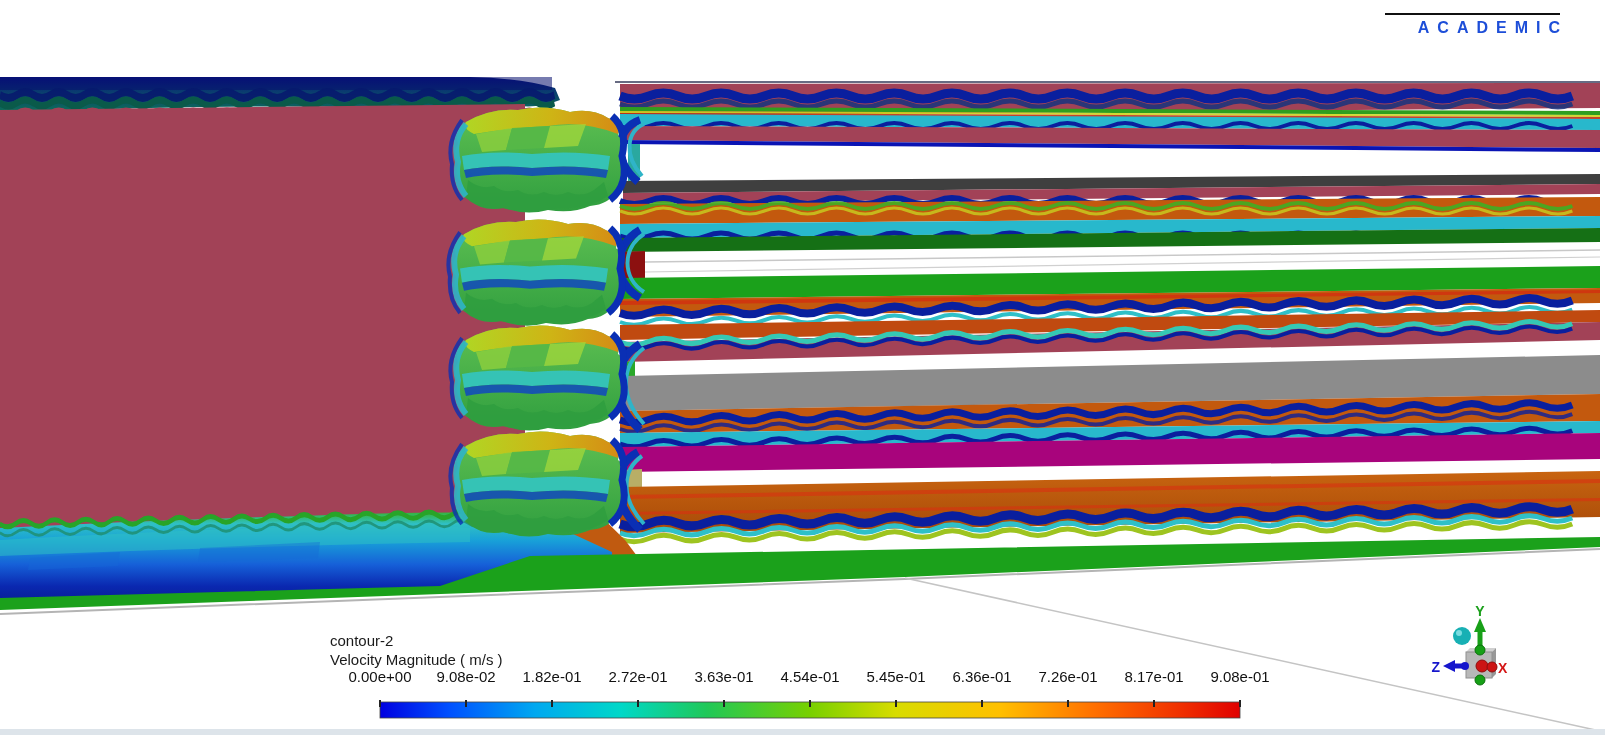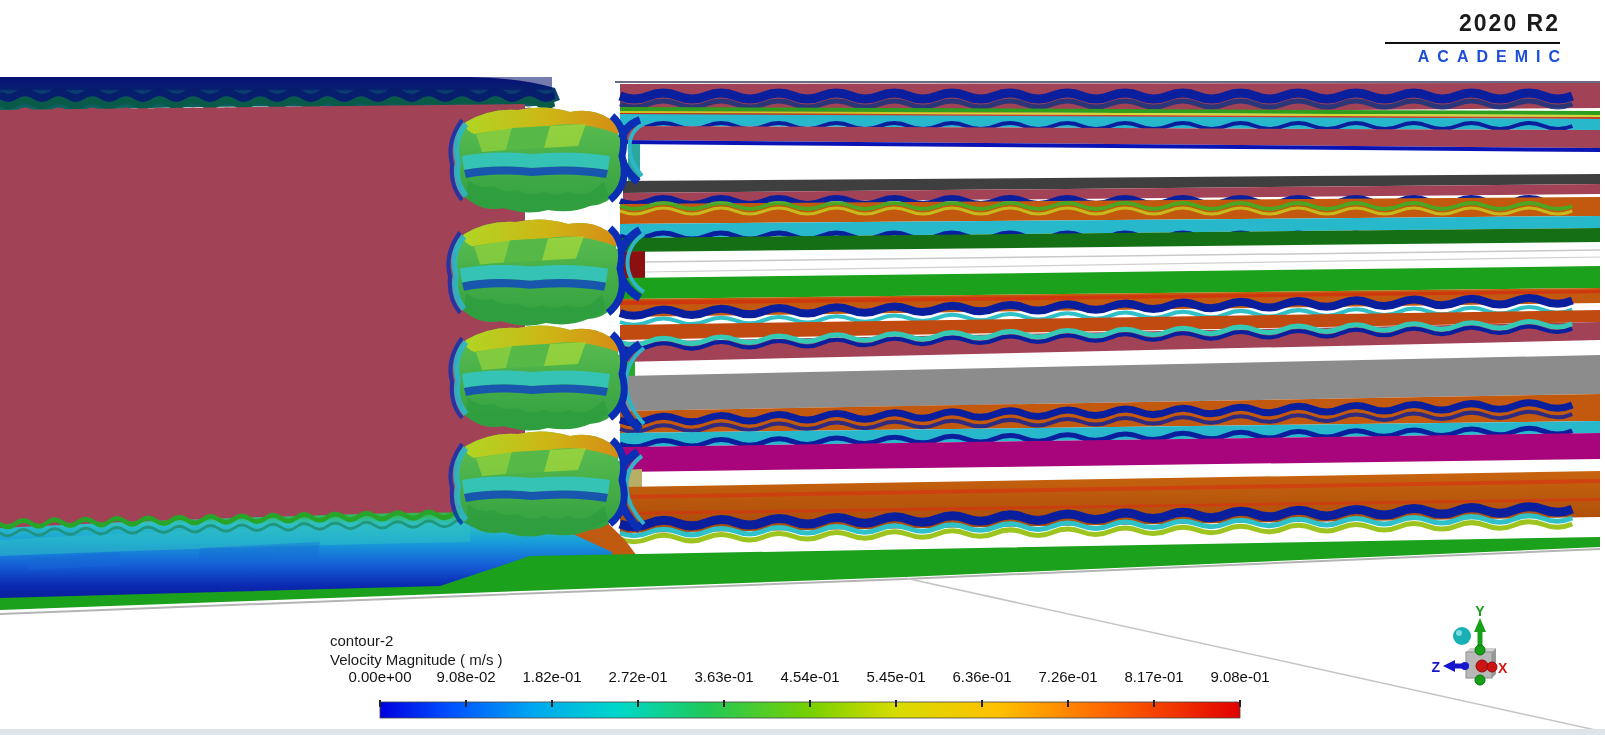--- a/index.html
+++ b/index.html
@@ -238,18 +238,17 @@
   <circle cx="1465" cy="666" r="4" fill="#1616cc"></circle>
   <circle cx="1482" cy="666" r="6" fill="#cc1414" stroke="#8e0e0e"></circle>
   <circle cx="1492" cy="667" r="5" fill="#cc1414" stroke="#8e0e0e"></circle>
   <text x="1480" y="616" font-size="14" font-weight="bold" fill="#1ca01c" text-anchor="middle">Y</text>
   <text x="1440" y="672" font-size="14" font-weight="bold" fill="#1616cc" text-anchor="end">Z</text>
   <text x="1498" y="673" font-size="14" font-weight="bold" fill="#d41616">X</text>
 </g>
 </svg>
 
 <div class="logo">
-  <div class="version">2020 R2</div>
   <div class="rule"></div>
   <div class="edition">ACADEMIC</div>
 </div>
 
 </div>
 
 </body></html>

